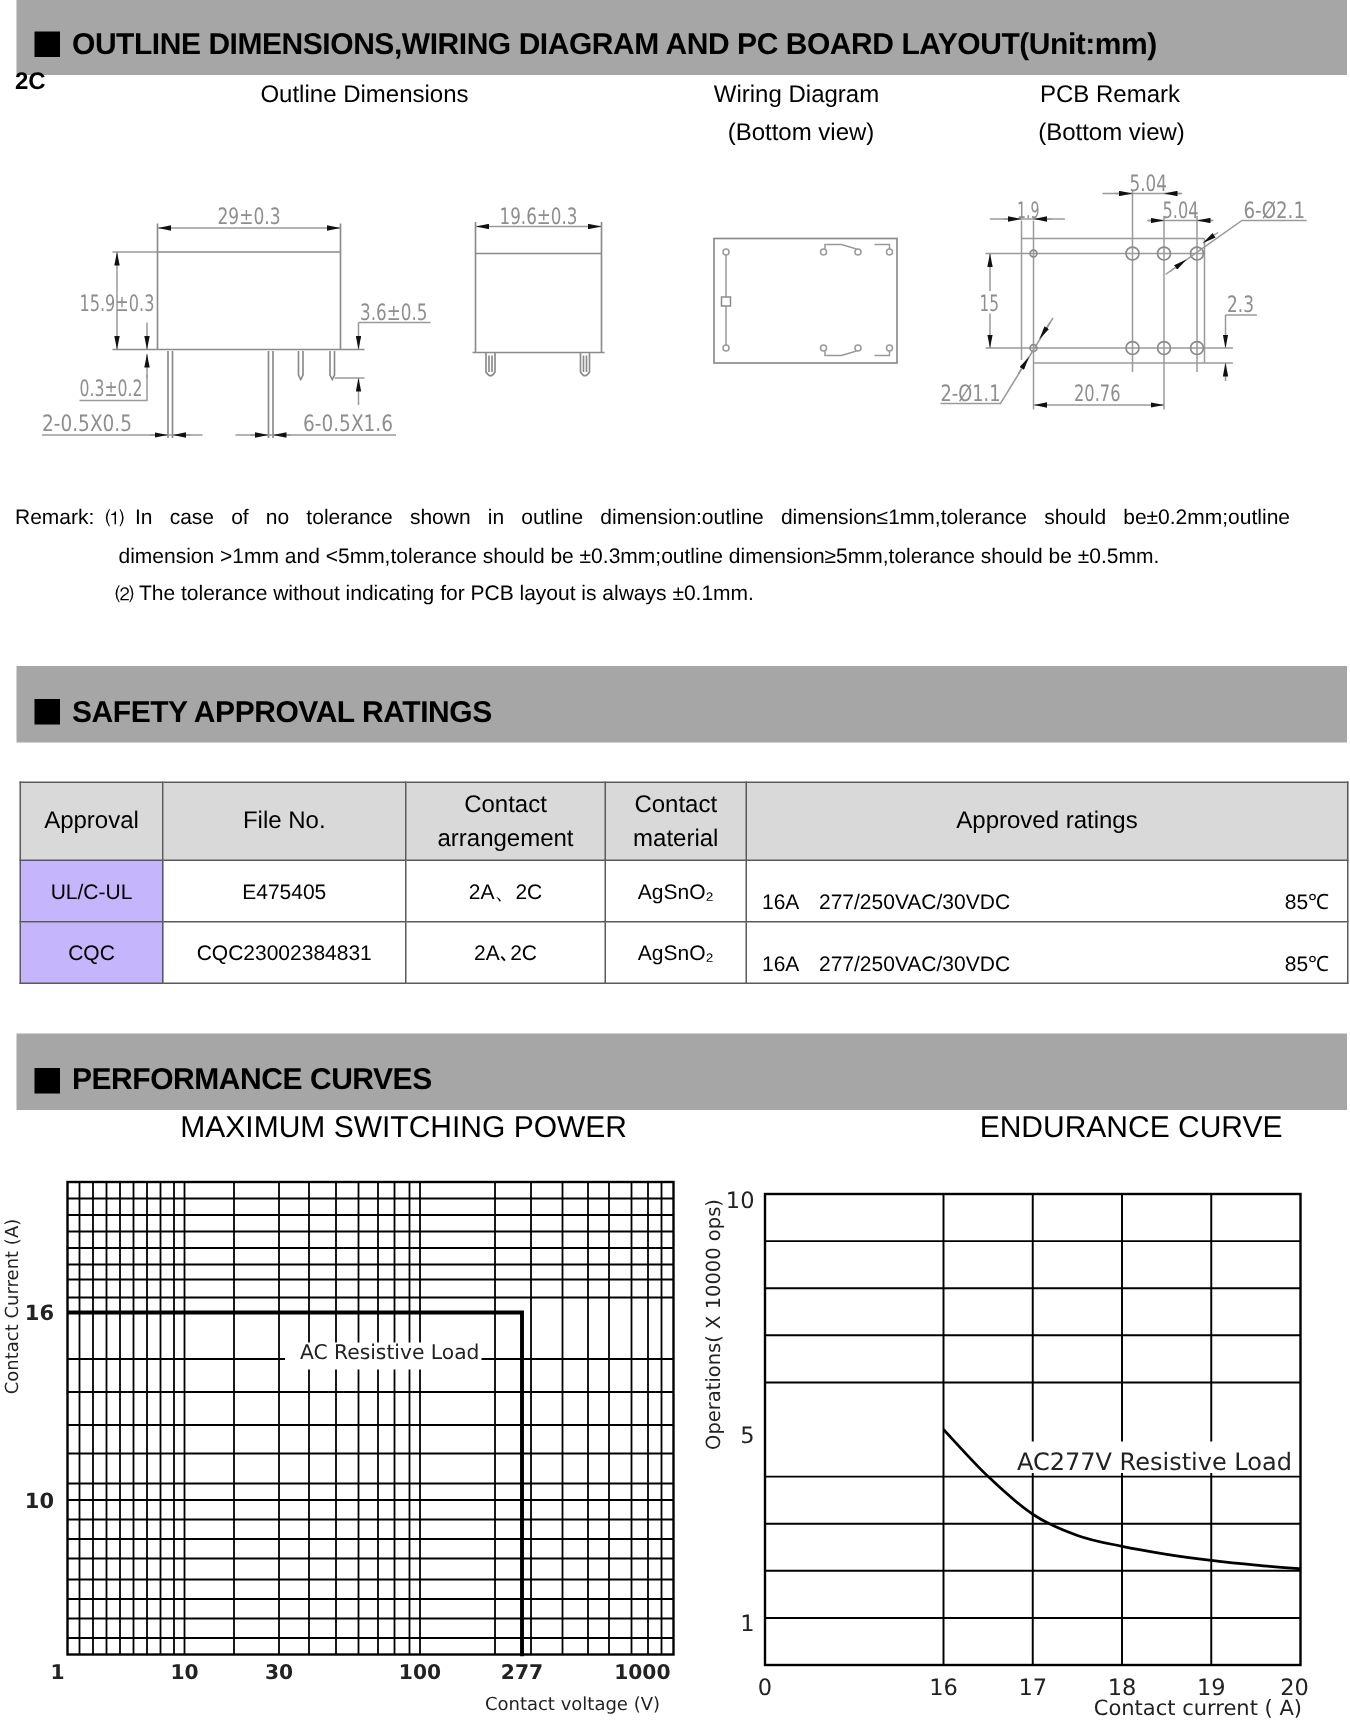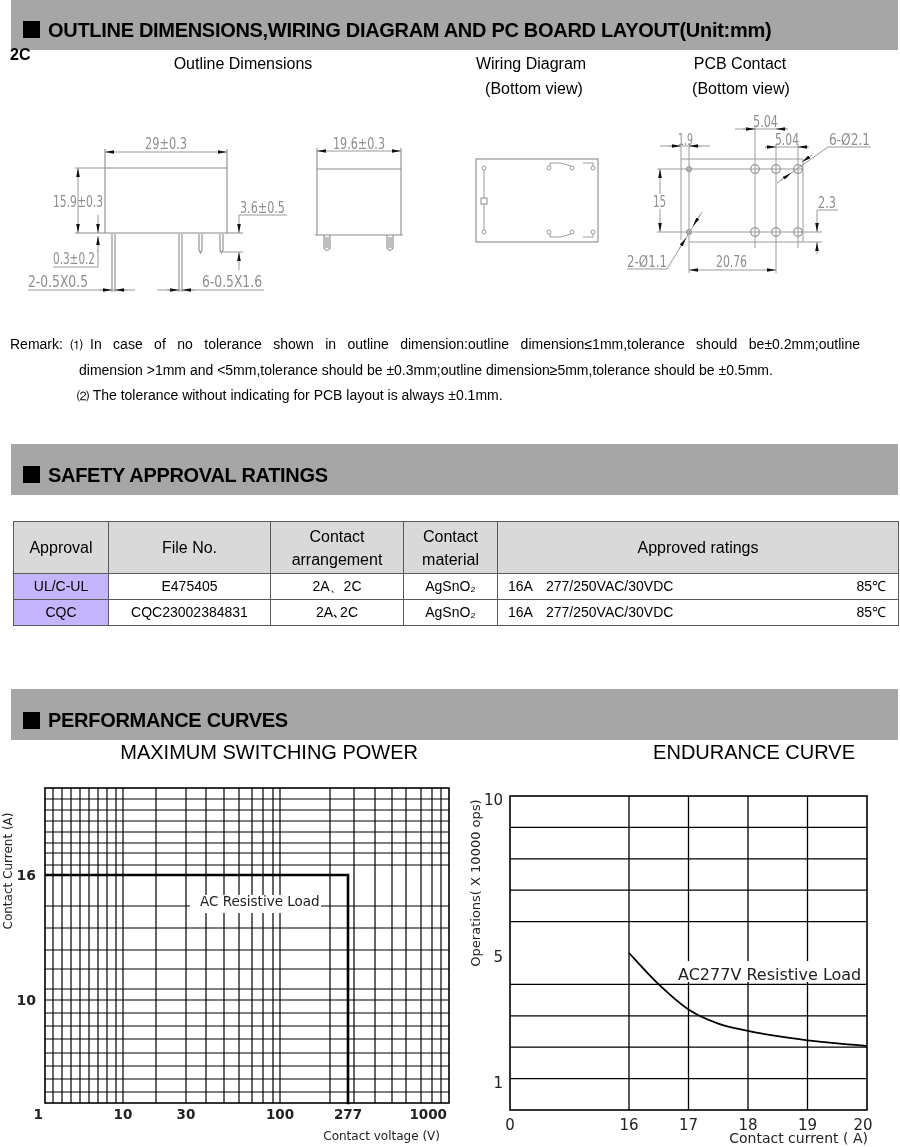--- a/index.html
+++ b/index.html
@@ -14,41 +14,41 @@
   .num{font-family:"DejaVu Serif",serif;font-size:12px;}
   svg text{font-family:"DejaVu Sans",sans-serif;}
   .dim{font-family:"DejaVu Sans",sans-serif;font-size:15px;fill:#8e8e8e;}
   .ln{stroke:#9a9a9a;stroke-width:1;fill:none;}
   .ln2{stroke:#8a8a8a;stroke-width:1.1;fill:none;}
   table.appr{position:absolute;left:13px;top:521px;width:885px;border-collapse:collapse;table-layout:fixed;font-family:"Liberation Sans",sans-serif;}
   table.appr td, table.appr th{border:1px solid #5a5a5a;padding:0;text-align:center;font-weight:normal;}
   table.appr thead th{background:#d9d9d9;font-size:16px;line-height:23px;height:51px;}
   table.appr tbody td{font-size:14px;height:25px;line-height:25px;}
   table.appr tbody td.first{background:#c4b5fd;}
-  .rating{display:flex;align-items:center;padding:0 12px 0 10px;}
+  .rating{display:flex;align-items:center;padding:0 12px 0 10px;margin-top:15px;}
   .rating .cur{width:38px;text-align:left;}
   .rating .volt{flex:1;text-align:left;}
   .ctitle{position:absolute;width:320px;text-align:right;font-family:"Liberation Sans",sans-serif;font-size:20px;line-height:18px;white-space:nowrap;}
   .chart{position:absolute;}
 </style>
 </head>
 <body>
 
 <div id="page">
 
   <div class="hdr" style="top:0;height:50px;">
     <div class="sq"></div>
     <div class="t">OUTLINE DIMENSIONS,WIRING DIAGRAM AND PC BOARD LAYOUT(Unit:mm)</div>
   </div>
 
   <div class="lbl bold" style="left:10px;top:46px;">2C</div>
   <div class="lbl" style="left:133px;top:55px;">Outline Dimensions</div>
   <div class="lbl" style="left:421px;top:55px;">Wiring Diagram</div>
   <div class="lbl" style="left:424px;top:80px;">(Bottom view)</div>
-  <div class="lbl" style="left:630px;top:55px;">PCB Contact</div>
+  <div class="lbl" style="left:630px;top:55px;">PCB Remark</div>
   <div class="lbl" style="left:631px;top:80px;">(Bottom view)</div>
 
   <svg class="chart" style="left:0;top:100px;" width="900" height="200" viewBox="0 100 900 200">
     <defs>
       <marker id="ar" viewBox="0 0 10 4" refX="10" refY="2" markerWidth="9" markerHeight="3.6" orient="auto-start-reverse" markerUnits="userSpaceOnUse">
         <path d="M0,0 L10,2 L0,4 z" fill="#111"></path>
       </marker>
     </defs>
 
     <g>

